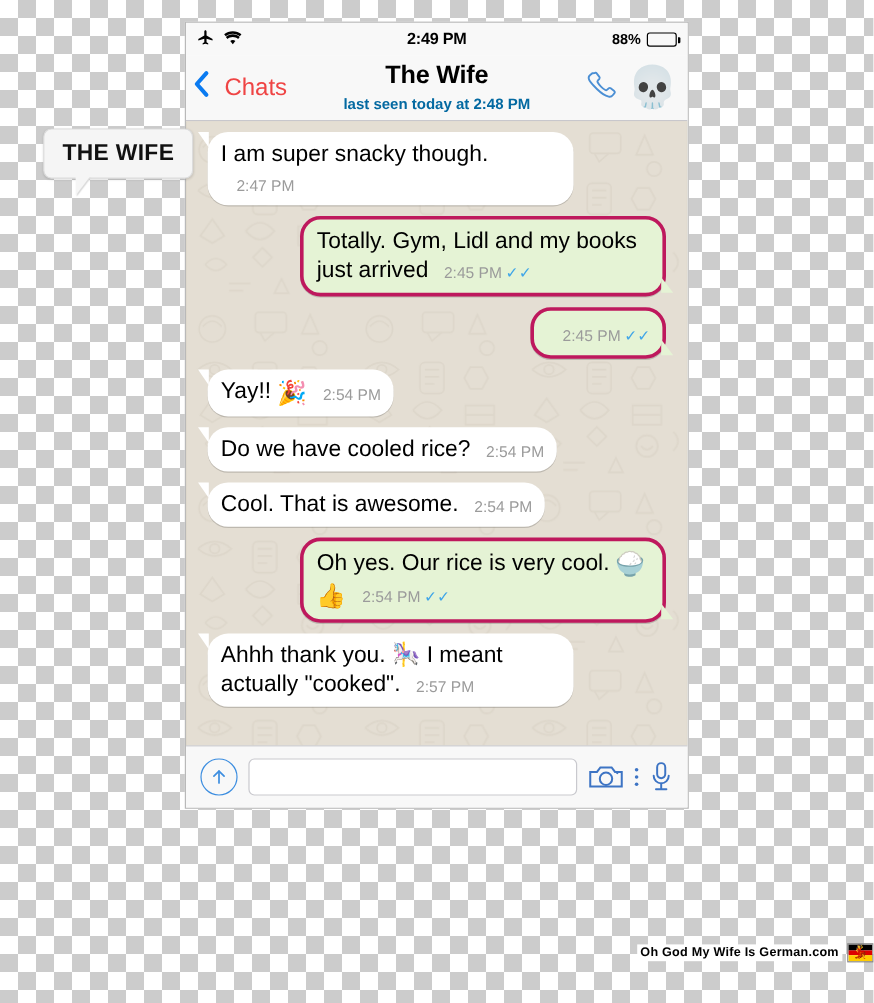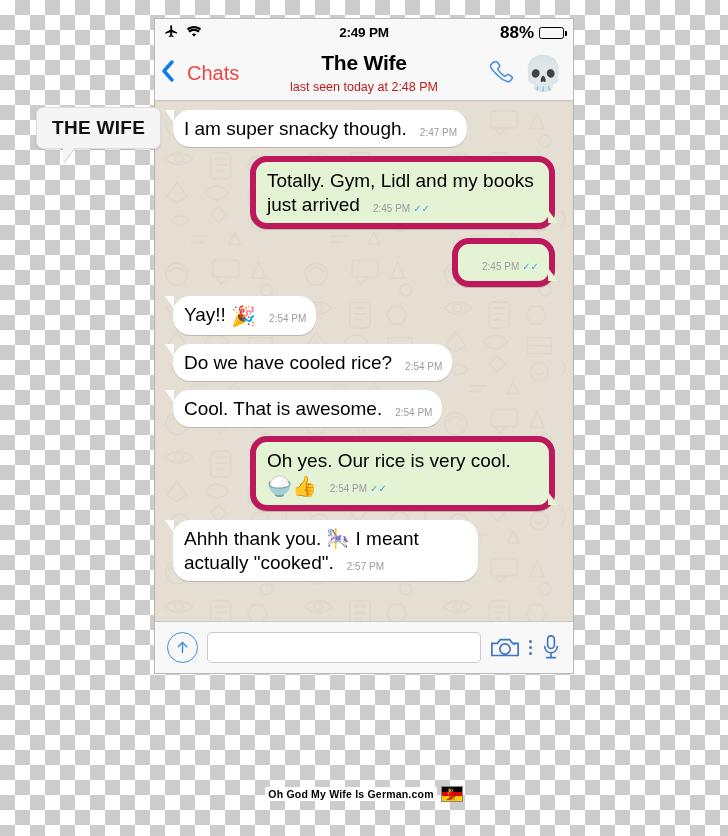--- a/index.html
+++ b/index.html
@@ -51,21 +51,21 @@
     flex: none;
     position: relative;
   }
   .sb-left { display: flex; align-items: center; gap: 7px; }
   .sb-center {
     position: absolute; left: 0; right: 0; text-align: center;
     font-size: 13.5px; font-weight: bold; letter-spacing: -0.2px;
   }
   .sb-right {
     margin-left: auto; display: flex; align-items: center; gap: 5px;
-    z-index: 2; font-size: 17px; font-weight: bold;
+    z-index: 2; font-size: 12px; font-weight: bold;
   }
   .battery {
     width: 25px; height: 12px; border: 1.5px solid #000;
     border-radius: 2.5px; position: relative; padding: 1.5px;
   }
   .battery::after {
     content: ""; position: absolute; right: -4px; top: 3.5px;
     width: 2.5px; height: 5px; background: #000; border-radius: 0 1px 1px 0;
   }
   .battery-fill { height: 100%; background: #000; border-radius: 1px; }
@@ -84,21 +84,21 @@
   .back-btn {
     display: flex; align-items: center; gap: 12px;
     color: #ef4444; font-size: 20px; cursor: pointer; z-index: 3;
   }
   .chevron-left { display: block; }
   .nav-center {
     position: absolute; left: 90px; right: 90px;
     text-align: center; line-height: 1.08;
   }
   .nav-title { font-size: 21px; font-weight: bold; color: #000; letter-spacing: -0.2px; }
-  .nav-sub { font-size: 12.5px; color: #b91c1c; margin-top: 6px; }
+  .nav-sub { font-size: 12.5px; color: #0369a1; margin-top: 6px; font-weight: bold; }
   .nav-right { margin-left: auto; display: flex; align-items: center; gap: 9px; z-index: 3; }
   .phone-icon { cursor: pointer; }
   .avatar {
     width: 40px; height: 40px; border-radius: 50%;
     display: flex; align-items: center; justify-content: center;
     font-size: 34px; line-height: 1; cursor: pointer; overflow: hidden;
   }
 
   
   .chat {
@@ -121,21 +121,21 @@
     position: relative;
     max-width: 305px;
     border-radius: 17px;
     padding: 7px 10px 6px 11px;
     font-size: 19px;
     line-height: 1.26;
     color: #000;
     box-shadow: 0 1px 0.5px rgba(0,0,0,.17);
   }
   .bubble.in  { background: #ffffff; margin-left: 8px; }
-  .bubble.out { background: #e5f3d5; border: 6px solid #be185d; margin-right: 8px; }
+  .bubble.out { background: #e5f3d5; border: 3px solid #be185d; margin-right: 8px; }
 
   
   .bubble.in::before {
     content: ""; position: absolute; left: -8px; top: 0;
     width: 0; height: 0;
     border-top: 0 solid transparent;
     border-right: 9px solid #ffffff;
     border-bottom: 13px solid transparent;
   }
   .bubble.out::before {
@@ -144,21 +144,21 @@
     border-top: 13px solid transparent;
     border-left: 10px solid #e5f3d5;
     border-bottom: 0 solid transparent;
   }
 
   .btext { display: inline; }
   .emo { font-size: 20px; vertical-align: -2px; }
 
   .meta {
     display: inline-flex; align-items: center; gap: 3px;
-    font-size: 10px; color: #9b9b9b;
+    font-size: 13px; color: #9b9b9b;
     margin-left: 13px; white-space: nowrap;
     vertical-align: baseline;
     position: relative; top: 1px;
   }
   .ticks { color: #3fa5e8; display: inline-block; }
 
   
   .inputbar {
     height: 52px; flex: none;
     background: #f8f8f8;
@@ -213,21 +213,21 @@
   .callout-ogm::after {
     content: ""; position: absolute; left: 45px; bottom: -20px;
     width: 0; height: 0;
     border-left: 11px solid #8ddb45;
     border-bottom: 22px solid transparent;
   }
 
   
   .footer {
     position: absolute; left: 0; right: 0; top: 786px;
-    display: flex; align-items: center; justify-content: center; gap: 4px;
+    display: flex; align-items: center; justify-content: flex-end; gap: 4px;
   }
   .footer-text {
     font-size: 10.5px; font-weight: bold; color: #000;
     background: #ffffff; padding: 1px 3px; letter-spacing: .2px;
   }
   .flag {
     width: 22px; height: 16px; display: flex; flex-direction: column;
     border: 1px solid #888; position: relative; overflow: hidden;
   }
   .flag i { display: block; flex: 1; }

